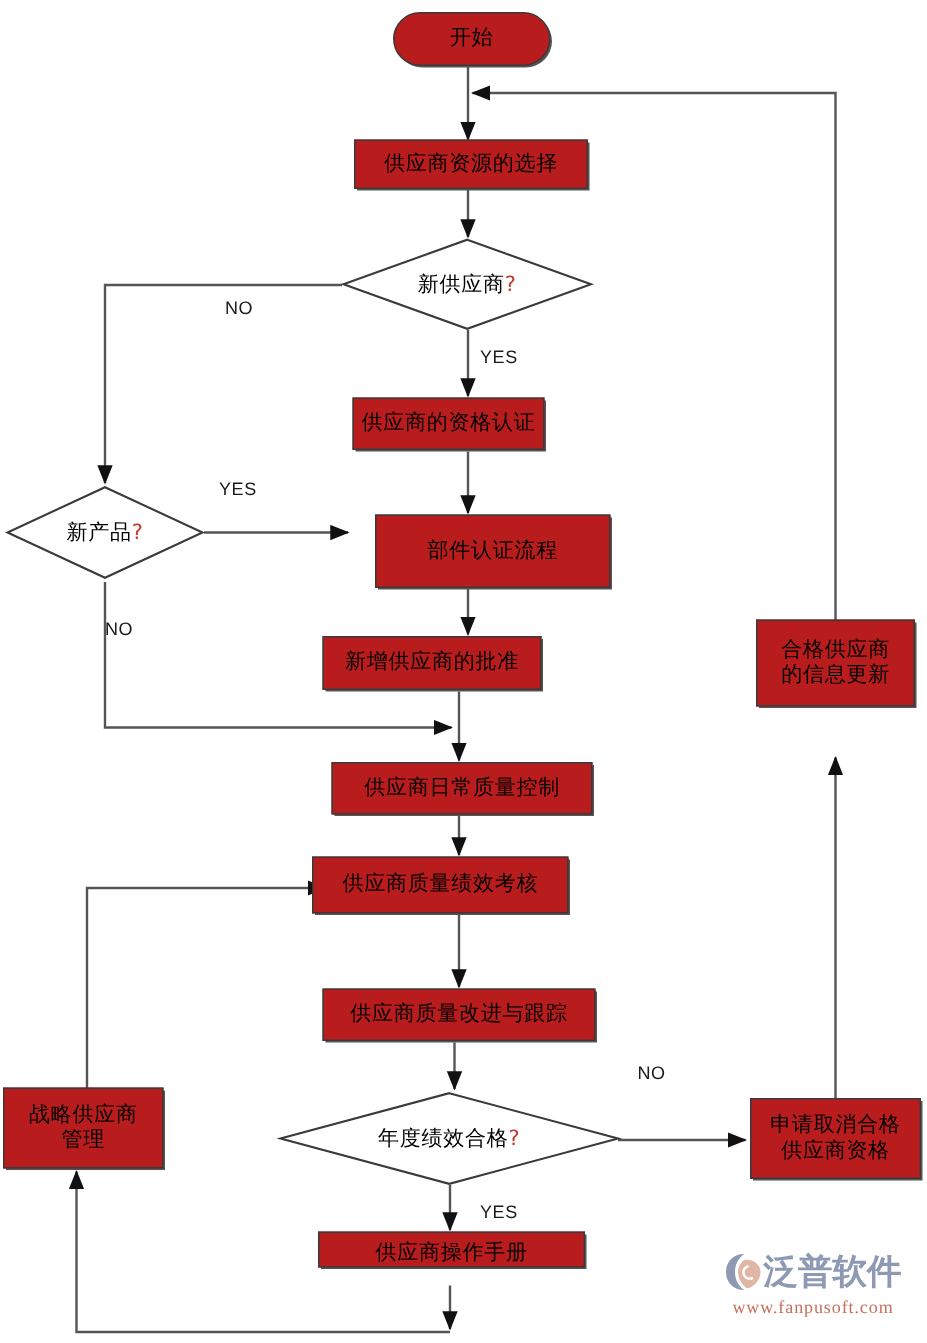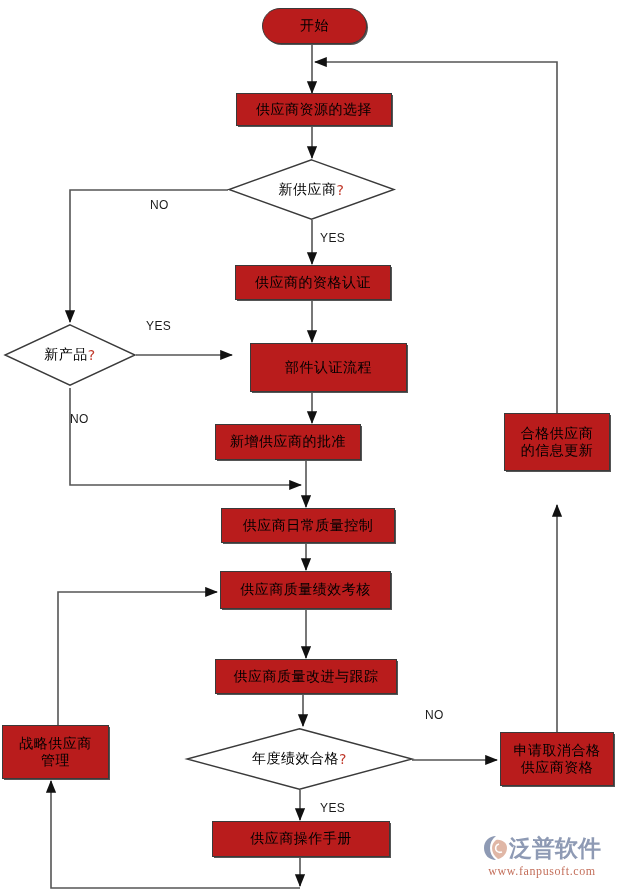--- a/index.html
+++ b/index.html
@@ -171,21 +171,21 @@
     <span>供应商资源的选择</span>
   </div>
 
   <div class="diamond-wrap" style="left:228px; top:159px; width:167px; height:61px;">
     <svg width="167" height="61" viewBox="0 0 167 61" xmlns="http://www.w3.org/2000/svg">
       <polygon points="83.5,0.8 166,30.5 83.5,60.2 1,30.5" fill="#ffffff" stroke="#3a3a3a" stroke-width="1.4"></polygon>
     </svg>
     <div class="diamond-label">新供应商<span class="q-mark">?</span></div>
   </div>
 
-  <div class="node rect" style="left:235px; top:265px; width:156px; height:35px;">
+  <div class="node rect" style="left:235px; top:265px; width:128px; height:35px;">
     <span>供应商的资格认证</span>
   </div>
 
   <div class="diamond-wrap" style="left:4px; top:324px; width:132px; height:62px;">
     <svg width="132" height="62" viewBox="0 0 132 62" xmlns="http://www.w3.org/2000/svg">
       <polygon points="66,0.8 131,31 66,61.2 1,31" fill="#ffffff" stroke="#3a3a3a" stroke-width="1.4"></polygon>
     </svg>
     <div class="diamond-label">新产品<span class="q-mark">?</span></div>
   </div>
 
@@ -194,36 +194,36 @@
   </div>
 
   <div class="node rect" style="left:215px; top:424px; width:146px; height:36px;">
     <span>新增供应商的批准</span>
   </div>
 
   <div class="node rect" style="left:221px; top:508px; width:174px; height:35px;">
     <span>供应商日常质量控制</span>
   </div>
 
-  <div class="node rect" style="left:220px; top:571px; width:171px; height:38px;">
+  <div class="node rect" style="left:208px; top:571px; width:171px; height:38px;">
     <span>供应商质量绩效考核</span>
   </div>
 
   <div class="node rect" style="left:215px; top:659px; width:182px; height:35px;">
     <span>供应商质量改进与跟踪</span>
   </div>
 
   <div class="diamond-wrap" style="left:186px; top:728px; width:227px; height:62px;">
     <svg width="227" height="62" viewBox="0 0 227 62" xmlns="http://www.w3.org/2000/svg">
       <polygon points="113.5,0.8 226,31 113.5,61.2 1,31" fill="#ffffff" stroke="#3a3a3a" stroke-width="1.4"></polygon>
     </svg>
     <div class="diamond-label">年度绩效合格<span class="q-mark">?</span></div>
   </div>
 
-  <div class="node rect" style="left:212px; top:821px; width:178px; height:36px;">
+  <div class="node rect" style="left:212px; top:821px; width:178px; height:24px;align-items:flex-end;">
     <span>供应商操作手册</span>
   </div>
 
   <div class="node rect" style="left:2px; top:725px; width:107px; height:54px;">
     <span>战略供应商
 管理</span>
   </div>
 
   <div class="node rect" style="left:500px; top:732px; width:114px; height:54px;">
     <span>申请取消合格

